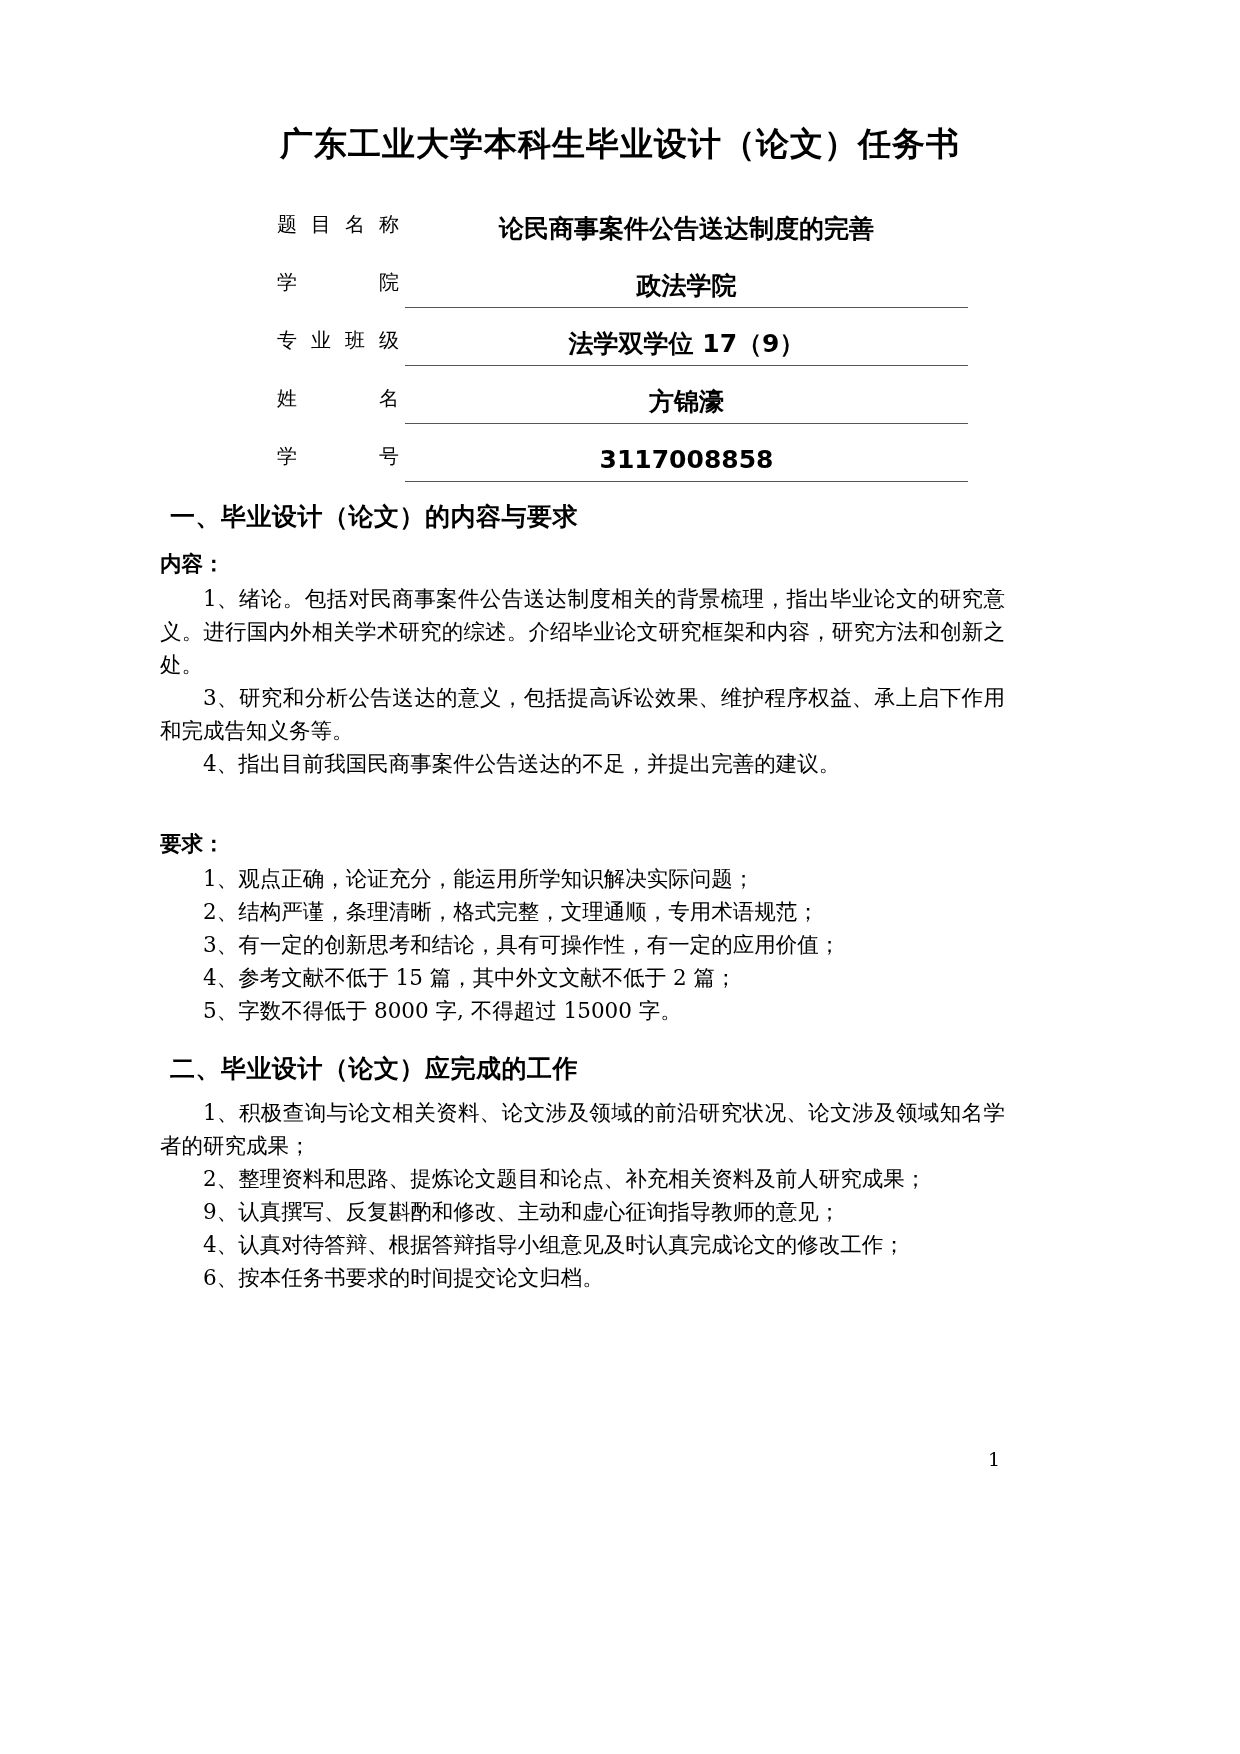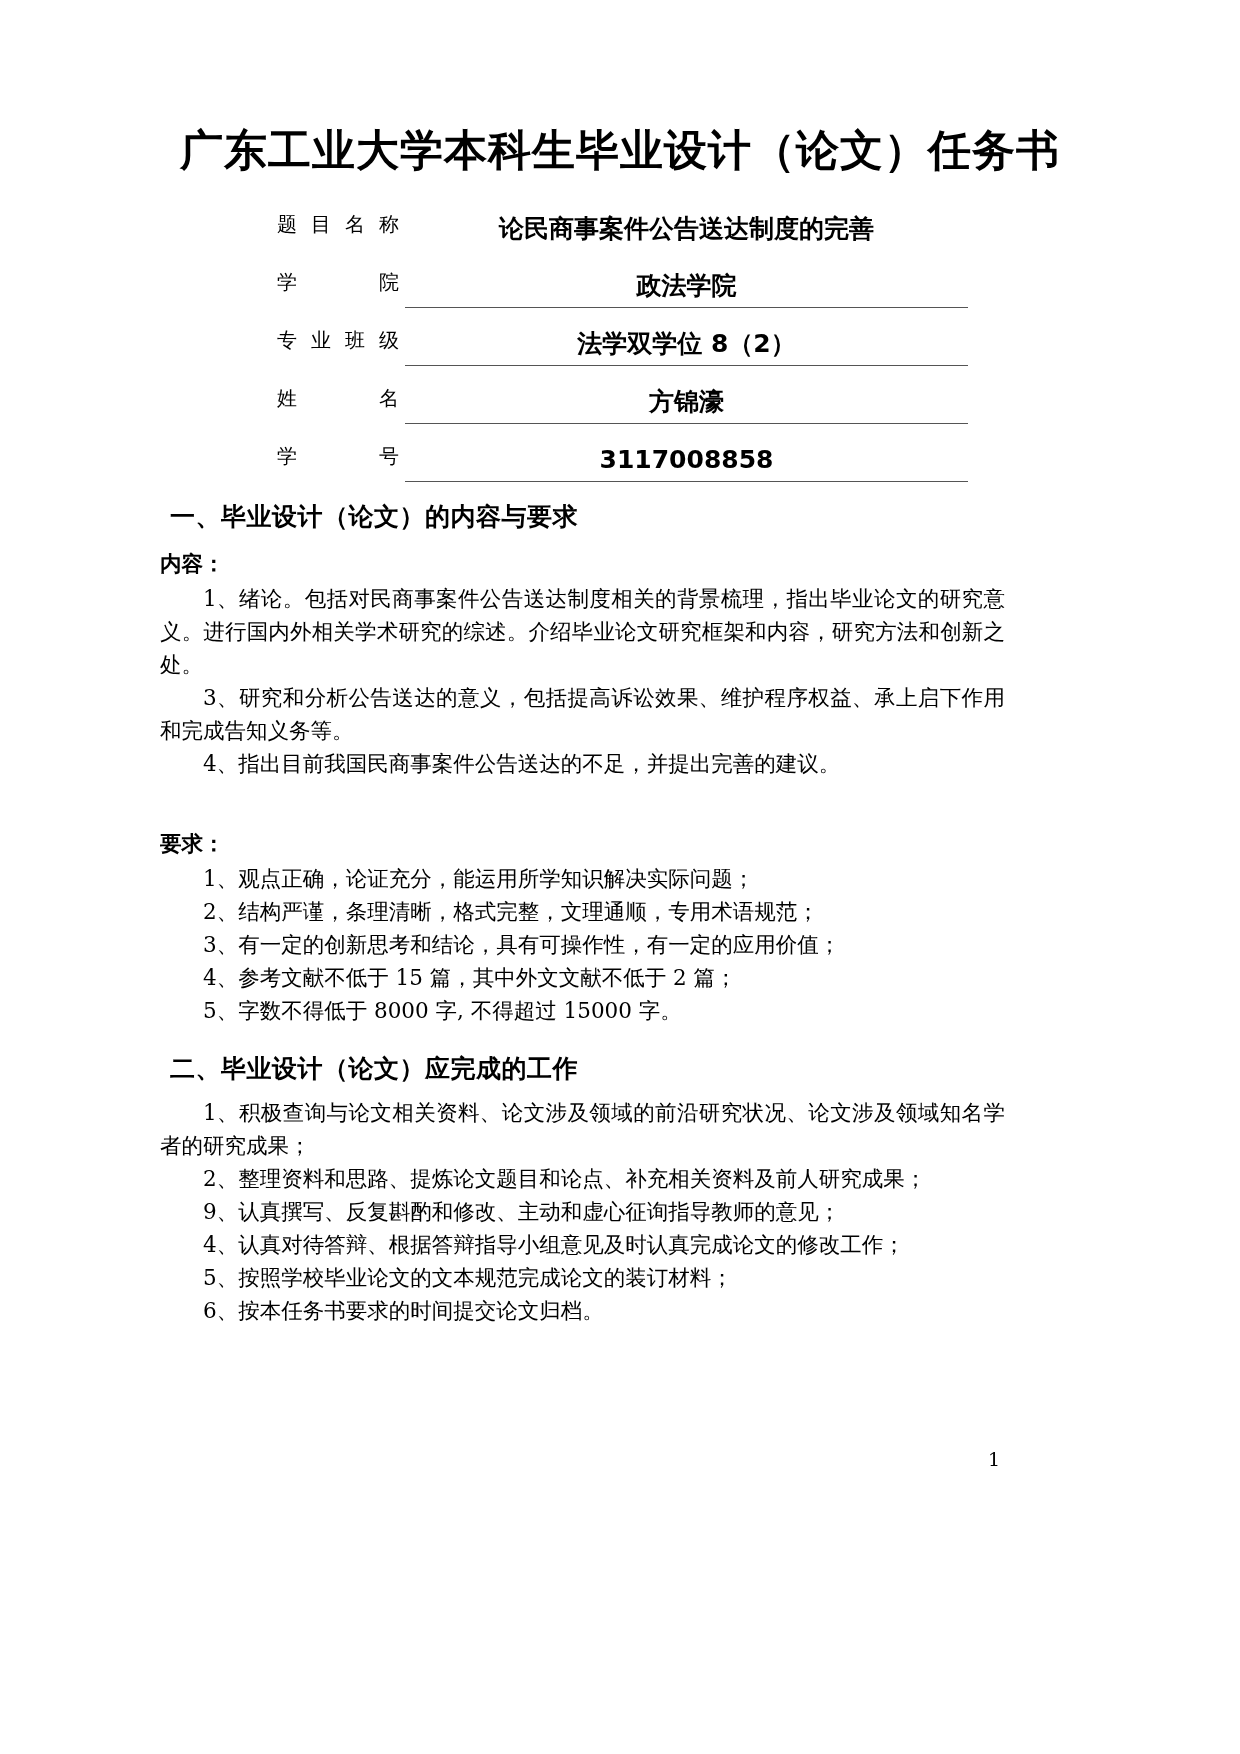--- a/index.html
+++ b/index.html
@@ -19,21 +19,21 @@
     box-sizing: border-box;
   }
 
   
   .doc-title {
     position: absolute;
     top: 122px;
     left: 0;
     width: 1240px;
     text-align: center;
-    font-size: 43px;
+    font-size: 33px;
     font-weight: bold;
     letter-spacing: 1px;
     font-family: Liberation Mono, monospace;
   }
 
   
   .meta-block {
     position: absolute;
     top: 192px;
     left: 268px;
@@ -145,21 +145,21 @@
       <div class="meta-value">论民商事案件公告送达制度的完善</div>
     </div>
 
     <div class="meta-row underline-top">
       <div class="meta-label">学　　院</div>
       <div class="meta-value">政法学院</div>
     </div>
 
     <div class="meta-row underline-top">
       <div class="meta-label">专业班级</div>
-      <div class="meta-value">法学双学位 8（2）</div>
+      <div class="meta-value">法学双学位 17（9）</div>
     </div>
 
     <div class="meta-row underline-top">
       <div class="meta-label">姓　　名</div>
       <div class="meta-value">方锦濠</div>
     </div>
 
     <div class="meta-row underline-top">
       <div class="meta-label">学　　号</div>
       <div class="meta-value">3117008858</div>
@@ -185,19 +185,18 @@
     <p class="listline">5、字数不得低于 8000 字, 不得超过 15000 字。</p>
   </div>
 
   <div class="section-heading" id="sec2-heading">二、毕业设计（论文）应完成的工作</div>
 
   <div class="body-block" id="work-block">
     <p class="para">1、积极查询与论文相关资料、论文涉及领域的前沿研究状况、论文涉及领域知名学者的研究成果；</p>
     <p class="listline">2、整理资料和思路、提炼论文题目和论点、补充相关资料及前人研究成果；</p>
     <p class="listline">9、认真撰写、反复斟酌和修改、主动和虚心征询指导教师的意见；</p>
     <p class="listline">4、认真对待答辩、根据答辩指导小组意见及时认真完成论文的修改工作；</p>
-    <p class="listline">5、按照学校毕业论文的文本规范完成论文的装订材料；</p>
     <p class="listline">6、按本任务书要求的时间提交论文归档。</p>
   </div>
 
   <div class="page-number">1</div>
 
 </div>
 
 </body></html>

